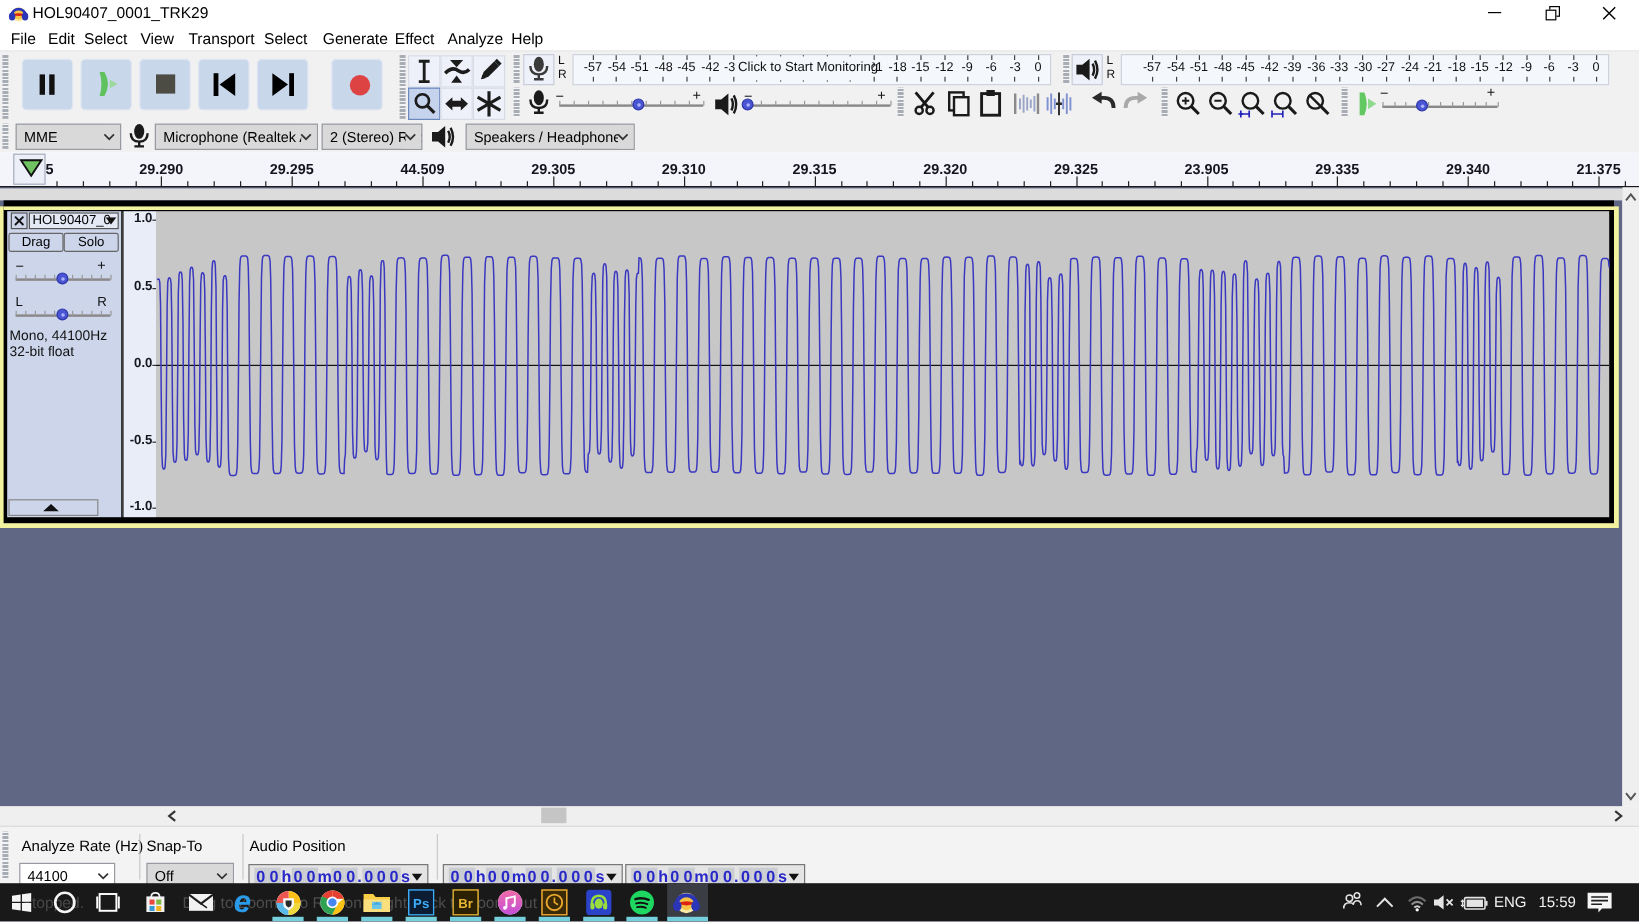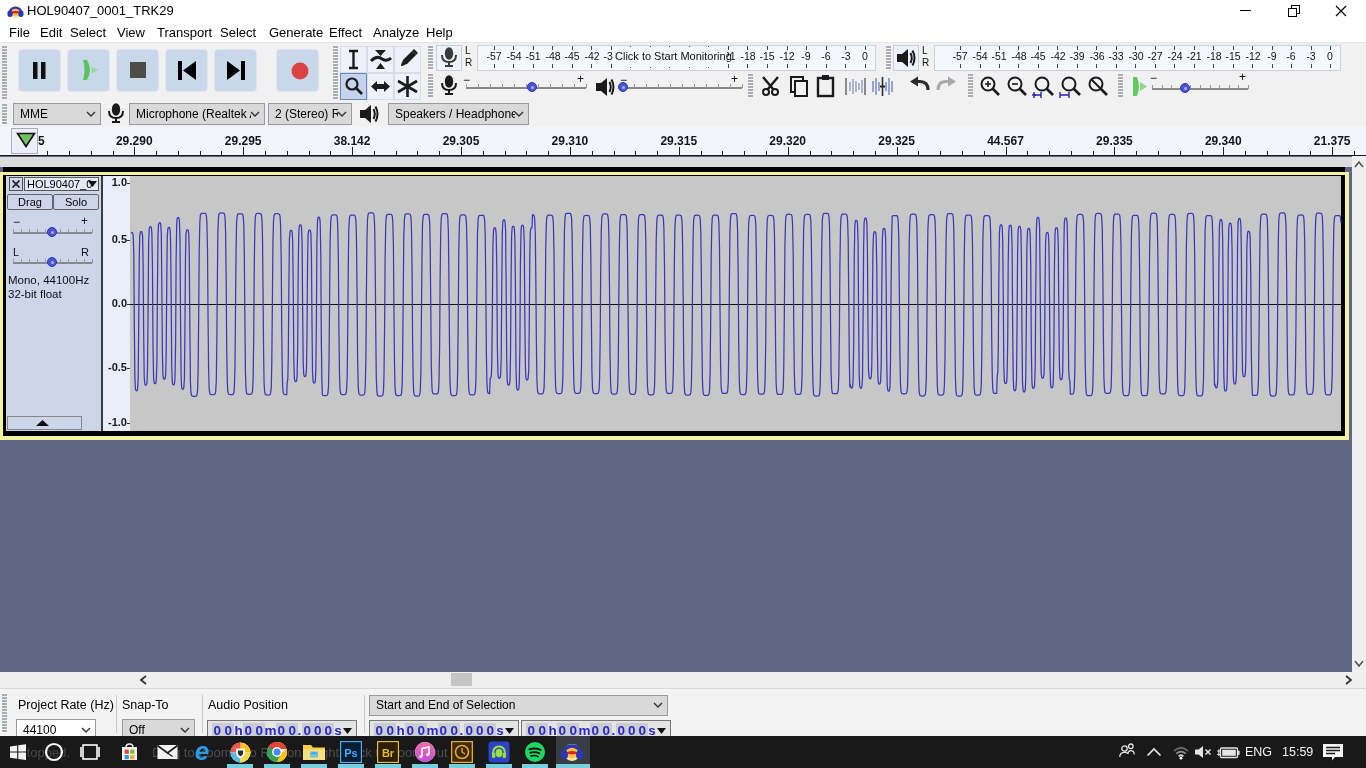--- a/index.html
+++ b/index.html
@@ -391,27 +391,27 @@
   </div>
 <div class="abs" style="left:0;top:127px;width:1366px;height:29px;background:#f4f5fa;">
     <div class="abs" style="left:0;top:28px;width:1366px;height:2px;background:#1a1a1a;"></div>
     <div class="abs" style="left:11px;top:1px;width:27px;height:26px;background:#edeff8;border:1px solid #a8adbc;"></div>
     <svg class="abs" style="left:16px;top:5px" width="20" height="16">
       <path d="M1.5 1.5 L18.5 1.5 L10 14.5 Z" fill="#6fc262" stroke="#111" stroke-width="1.6"></path>
     </svg>
     <div class="abs" style="left:38px;top:7px;font-size:12px;font-weight:bold;color:#14141e;">5</div>
     <div class="abs" style="left:104.3px;top:7px;width:60px;text-align:center;font-size:12px;font-weight:bold;color:#14141e;">29.290</div>
     <div class="abs" style="left:213.2px;top:7px;width:60px;text-align:center;font-size:12px;font-weight:bold;color:#14141e;">29.295</div>
-    <div class="abs" style="left:322.1px;top:7px;width:60px;text-align:center;font-size:12px;font-weight:bold;color:#14141e;">38.142</div>
+    <div class="abs" style="left:322.1px;top:7px;width:60px;text-align:center;font-size:12px;font-weight:bold;color:#14141e;">44.509</div>
     <div class="abs" style="left:431.0px;top:7px;width:60px;text-align:center;font-size:12px;font-weight:bold;color:#14141e;">29.305</div>
     <div class="abs" style="left:539.9px;top:7px;width:60px;text-align:center;font-size:12px;font-weight:bold;color:#14141e;">29.310</div>
     <div class="abs" style="left:648.8px;top:7px;width:60px;text-align:center;font-size:12px;font-weight:bold;color:#14141e;">29.315</div>
     <div class="abs" style="left:757.7px;top:7px;width:60px;text-align:center;font-size:12px;font-weight:bold;color:#14141e;">29.320</div>
     <div class="abs" style="left:866.6px;top:7px;width:60px;text-align:center;font-size:12px;font-weight:bold;color:#14141e;">29.325</div>
-    <div class="abs" style="left:975.5px;top:7px;width:60px;text-align:center;font-size:12px;font-weight:bold;color:#14141e;">44.567</div>
+    <div class="abs" style="left:975.5px;top:7px;width:60px;text-align:center;font-size:12px;font-weight:bold;color:#14141e;">23.905</div>
     <div class="abs" style="left:1084.4px;top:7px;width:60px;text-align:center;font-size:12px;font-weight:bold;color:#14141e;">29.335</div>
     <div class="abs" style="left:1193.3px;top:7px;width:60px;text-align:center;font-size:12px;font-weight:bold;color:#14141e;">29.340</div>
     <div class="abs" style="left:1302.2px;top:7px;width:60px;text-align:center;font-size:12px;font-weight:bold;color:#14141e;">21.375</div>
     <div class="abs" style="left:47.2px;top:24px;width:1px;height:4px;background:#222;"></div>
     <div class="abs" style="left:69.0px;top:24px;width:1px;height:4px;background:#222;"></div>
     <div class="abs" style="left:90.7px;top:24px;width:1px;height:4px;background:#222;"></div>
     <div class="abs" style="left:112.5px;top:24px;width:1px;height:4px;background:#222;"></div>
     <div class="abs" style="left:134.3px;top:20px;width:1px;height:8px;background:#222;"></div>
     <div class="abs" style="left:156.1px;top:24px;width:1px;height:4px;background:#222;"></div>
     <div class="abs" style="left:177.9px;top:24px;width:1px;height:4px;background:#222;"></div>
@@ -552,33 +552,30 @@
 <div class="abs" style="left:0;top:672px;width:1366px;height:16px;background:#efefef;"></div>
 <svg class="abs" style="left:139px;top:675px" width="10" height="10">
     <path d="M7 1 L2 5 L7 9" stroke="#333" stroke-width="1.8" fill="none"></path>
   </svg>
 <div class="abs" style="left:451px;top:673px;width:21px;height:13px;background:#c5c5c5;"></div>
 <svg class="abs" style="left:1343px;top:675px" width="10" height="10">
     <path d="M3 1 L8 5 L3 9" stroke="#333" stroke-width="1.8" fill="none"></path>
   </svg>
 <div class="abs" style="left:0;top:688px;width:1366px;height:48px;background:#f3f3f3;border-top:1px solid #d8d8d8;">
     <div class="abs" style="left:2px;top:4px;width:5px;height:40px;background-image:repeating-linear-gradient(#f3f3f3 0 1px,#a8adb5 1px 3px);"></div>
-    <div class="abs" style="left:18px;top:9px;font-size:12.5px;color:#000;">Project Rate (Hz)</div>
+    <div class="abs" style="left:18px;top:9px;font-size:12.5px;color:#000;">Analyze Rate (Hz)</div>
     <div class="abs" style="left:122px;top:9px;font-size:12.5px;color:#000;">Snap-To</div>
     <div class="abs" style="left:208px;top:9px;font-size:12.5px;color:#000;">Audio Position</div>
     <div class="abs" style="left:116px;top:6px;width:1px;height:38px;background:#c9c9c9;"></div>
     <div class="abs" style="left:202px;top:6px;width:1px;height:38px;background:#c9c9c9;"></div>
     <div class="abs" style="left:364px;top:6px;width:1px;height:38px;background:#c9c9c9;"></div>
     <div class="abs" style="left:16px;top:30px;width:80px;height:23px;background:#ffffff;border:1px solid #979aa1;font-size:12px;color:#000;line-height:21px;padding-left:6px;white-space:nowrap;overflow:hidden;">44100<div class="abs" style="right:0;top:0;width:13px;height:21px;background:#ffffff;"></div><svg class="abs" style="right:4px;top:5px" width="10" height="10">
         <path d="M1 3 L5 7 L9 3" stroke="#333" stroke-width="1.4" fill="none"></path>
       </svg></div>
     <div class="abs" style="left:122px;top:30px;width:73px;height:23px;background:#d9d9d9;border:1px solid #979aa1;font-size:12px;color:#000;line-height:21px;padding-left:6px;white-space:nowrap;overflow:hidden;">Off<div class="abs" style="right:0;top:0;width:13px;height:21px;background:#d9d9d9;"></div><svg class="abs" style="right:4px;top:5px" width="10" height="10">
-        <path d="M1 3 L5 7 L9 3" stroke="#333" stroke-width="1.4" fill="none"></path>
-      </svg></div>
-    <div class="abs" style="left:369px;top:6px;width:299px;height:21px;background:#d9d9d9;border:1px solid #979aa1;font-size:12px;color:#000;line-height:19px;padding-left:6px;white-space:nowrap;overflow:hidden;">Start and End of Selection<div class="abs" style="right:0;top:0;width:13px;height:19px;background:#d9d9d9;"></div><svg class="abs" style="right:4px;top:4px" width="10" height="10">
         <path d="M1 3 L5 7 L9 3" stroke="#333" stroke-width="1.4" fill="none"></path>
       </svg></div>
     <div class="abs" style="left:207px;top:31px;width:150px;height:22px;background:#e4e4e4;border:1px solid #777;"></div>
     <div class="abs" style="left:212px;top:34px;width:10.5px;height:16px;background:#c9cdd2;"></div>
     <div class="abs" style="left:223px;top:34px;width:10.5px;height:16px;background:#c9cdd2;"></div>
     <div class="abs" style="left:243px;top:34px;width:10.5px;height:16px;background:#c9cdd2;"></div>
     <div class="abs" style="left:254px;top:34px;width:10.5px;height:16px;background:#c9cdd2;"></div>
     <div class="abs" style="left:276px;top:34px;width:10.5px;height:16px;background:#c9cdd2;"></div>
     <div class="abs" style="left:287px;top:34px;width:10.5px;height:16px;background:#c9cdd2;"></div>
     <div class="abs" style="left:302px;top:34px;width:10.5px;height:16px;background:#c9cdd2;"></div>

